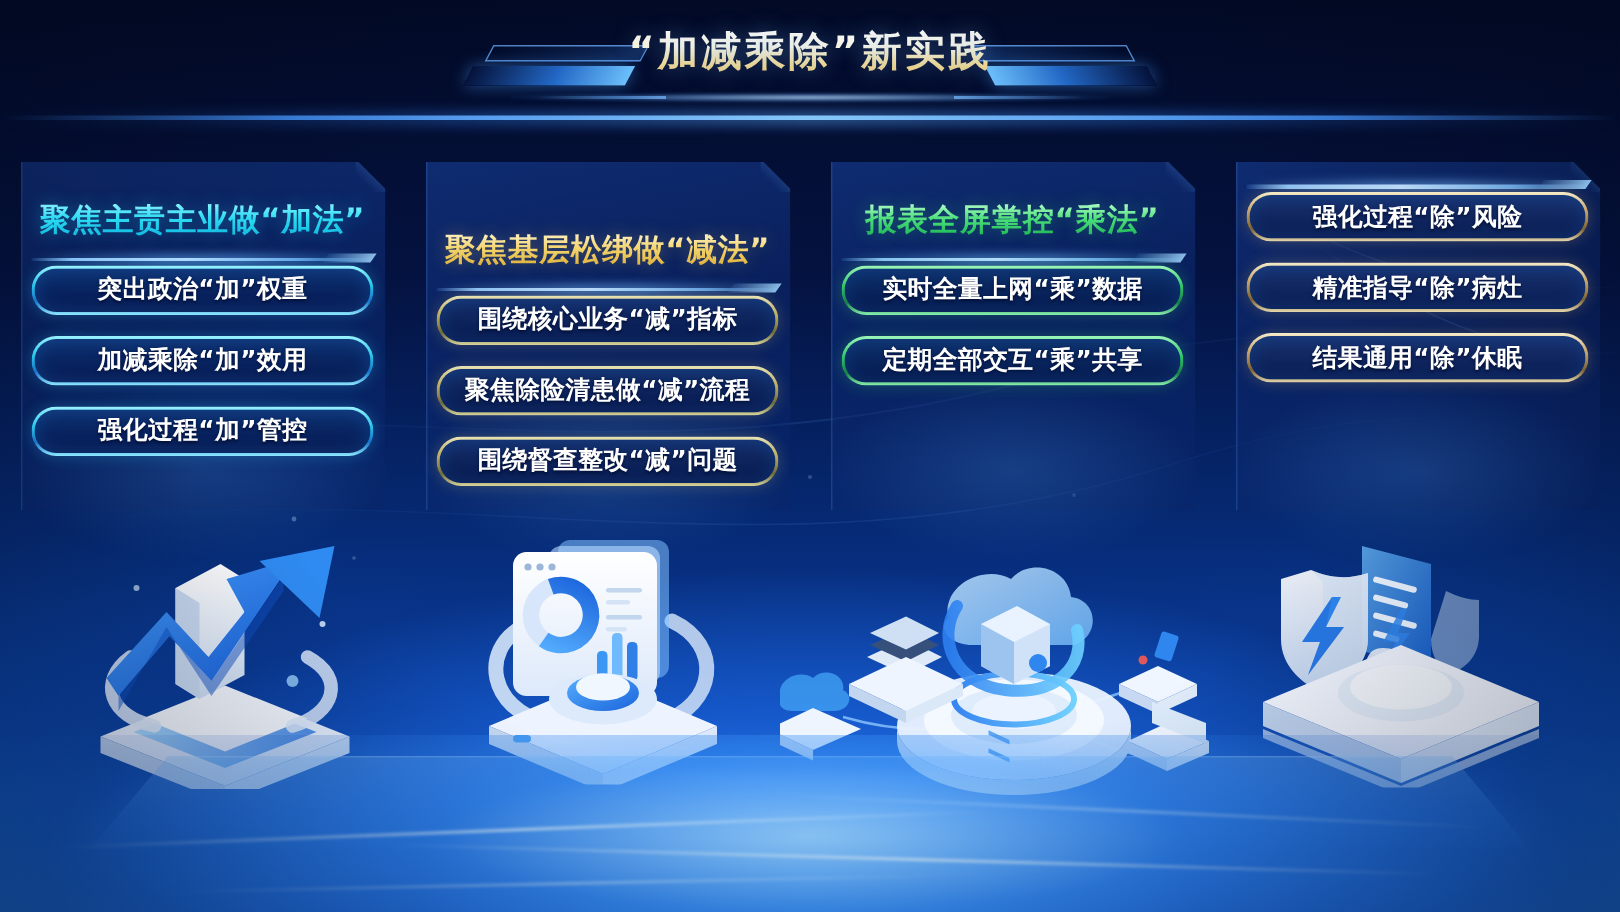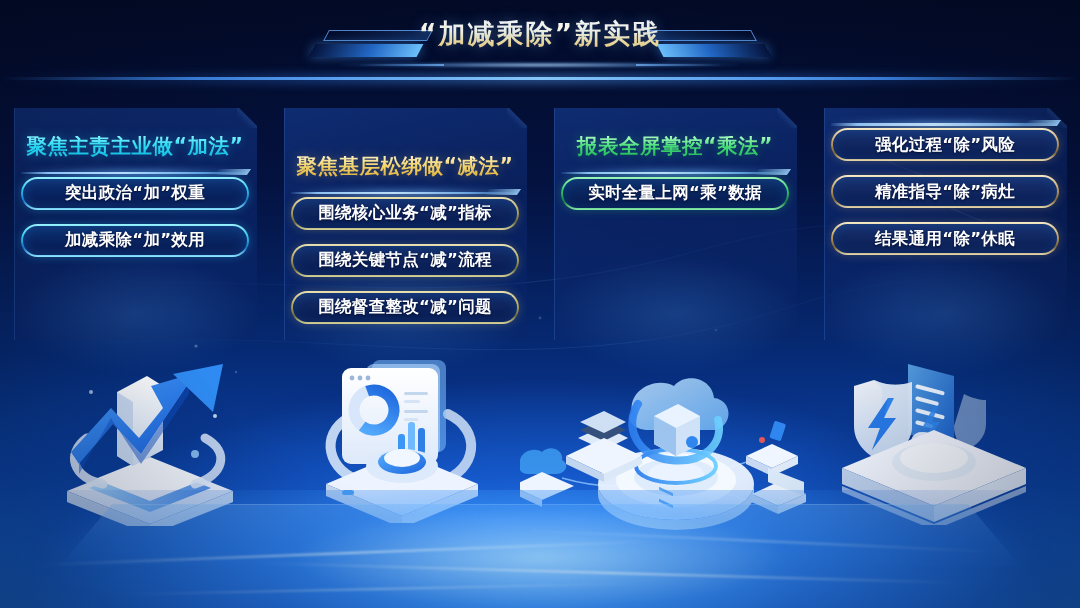--- a/index.html
+++ b/index.html
@@ -243,52 +243,54 @@
       <div class="col-head">
         <h2>聚焦主责主业做“加法”</h2>
       </div>
       <div class="divider">
           <i></i>
           <u></u>
         </div>
       <div class="pills">
         <div class="pill">突出政治“加”权重</div>
         <div class="pill">加减乘除“加”效用</div>
+        <div class="pill">强化过程“加”管控</div>
       </div>
       <div class="col-glow"></div>
     </div>
 
     <div class="col t-gold">
       <div class="card"></div>
       <div class="col-head">
         <h2>聚焦基层松绑做“减法”</h2>
       </div>
       <div class="divider">
           <i></i>
           <u></u>
         </div>
       <div class="pills">
         <div class="pill">围绕核心业务“减”指标</div>
-        <div class="pill">围绕关键节点“减”流程</div>
+        <div class="pill">聚焦除险清患做“减”流程</div>
         <div class="pill">围绕督查整改“减”问题</div>
       </div>
       <div class="col-glow"></div>
     </div>
 
     <div class="col t-green">
       <div class="card"></div>
       <div class="col-head">
         <h2>报表全屏掌控“乘法”</h2>
       </div>
       <div class="divider">
           <i></i>
           <u></u>
         </div>
       <div class="pills">
         <div class="pill">实时全量上网“乘”数据</div>
+        <div class="pill">定期全部交互“乘”共享</div>
       </div>
       <div class="col-glow"></div>
     </div>
 
     <div class="col t-amber">
       <div class="card"></div>
       <div class="divider">
           <i></i>
           <u></u>
         </div>

